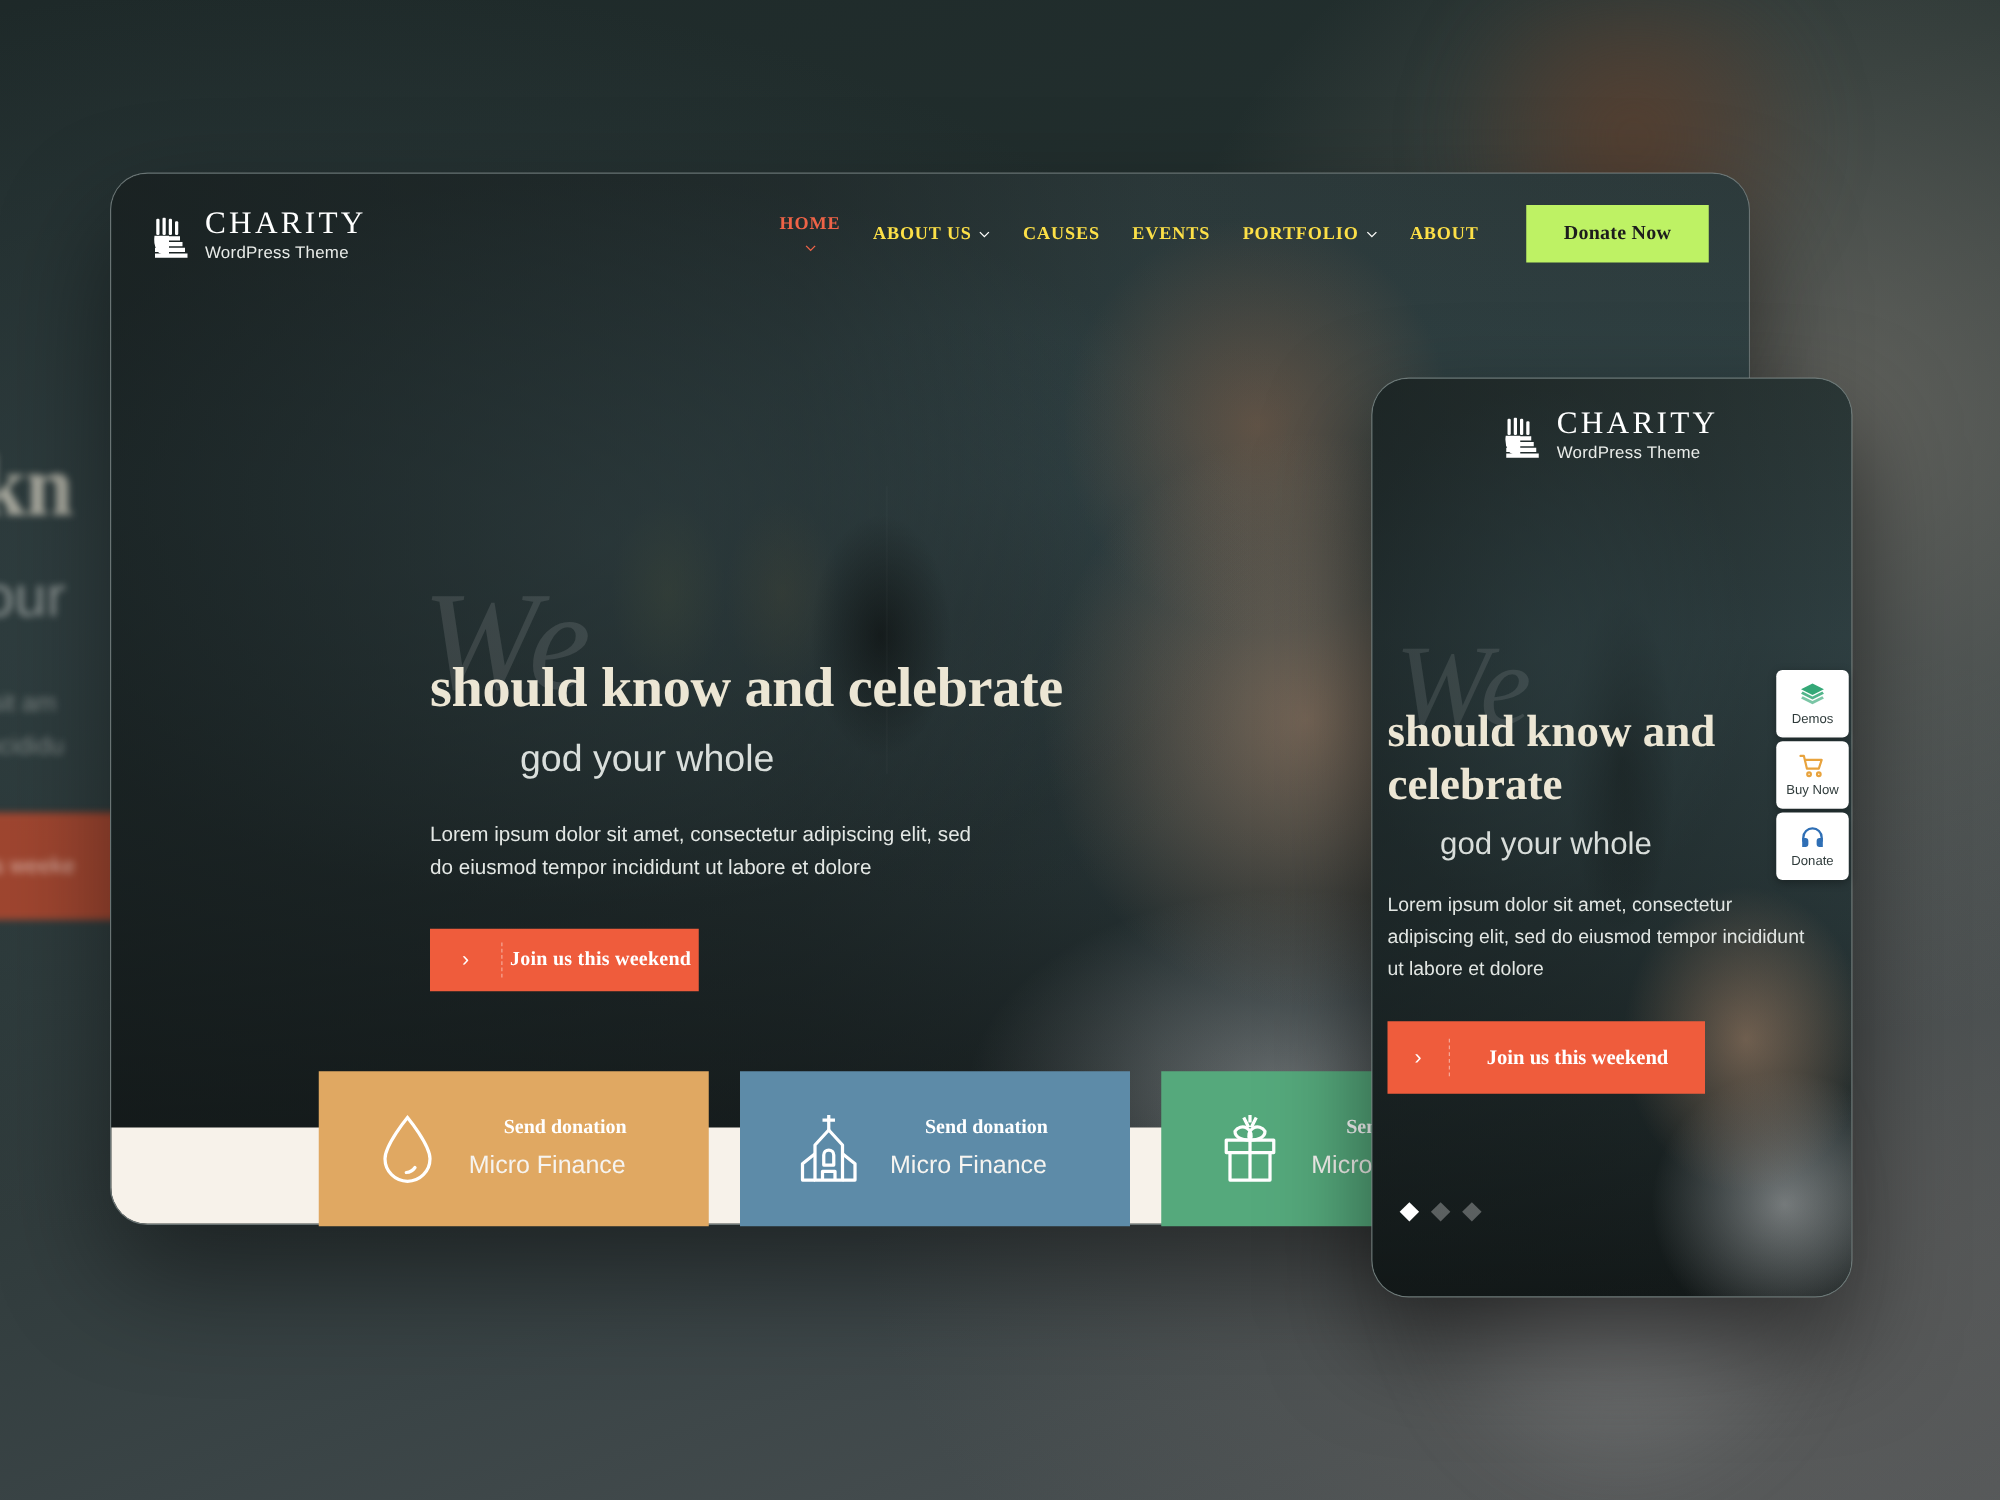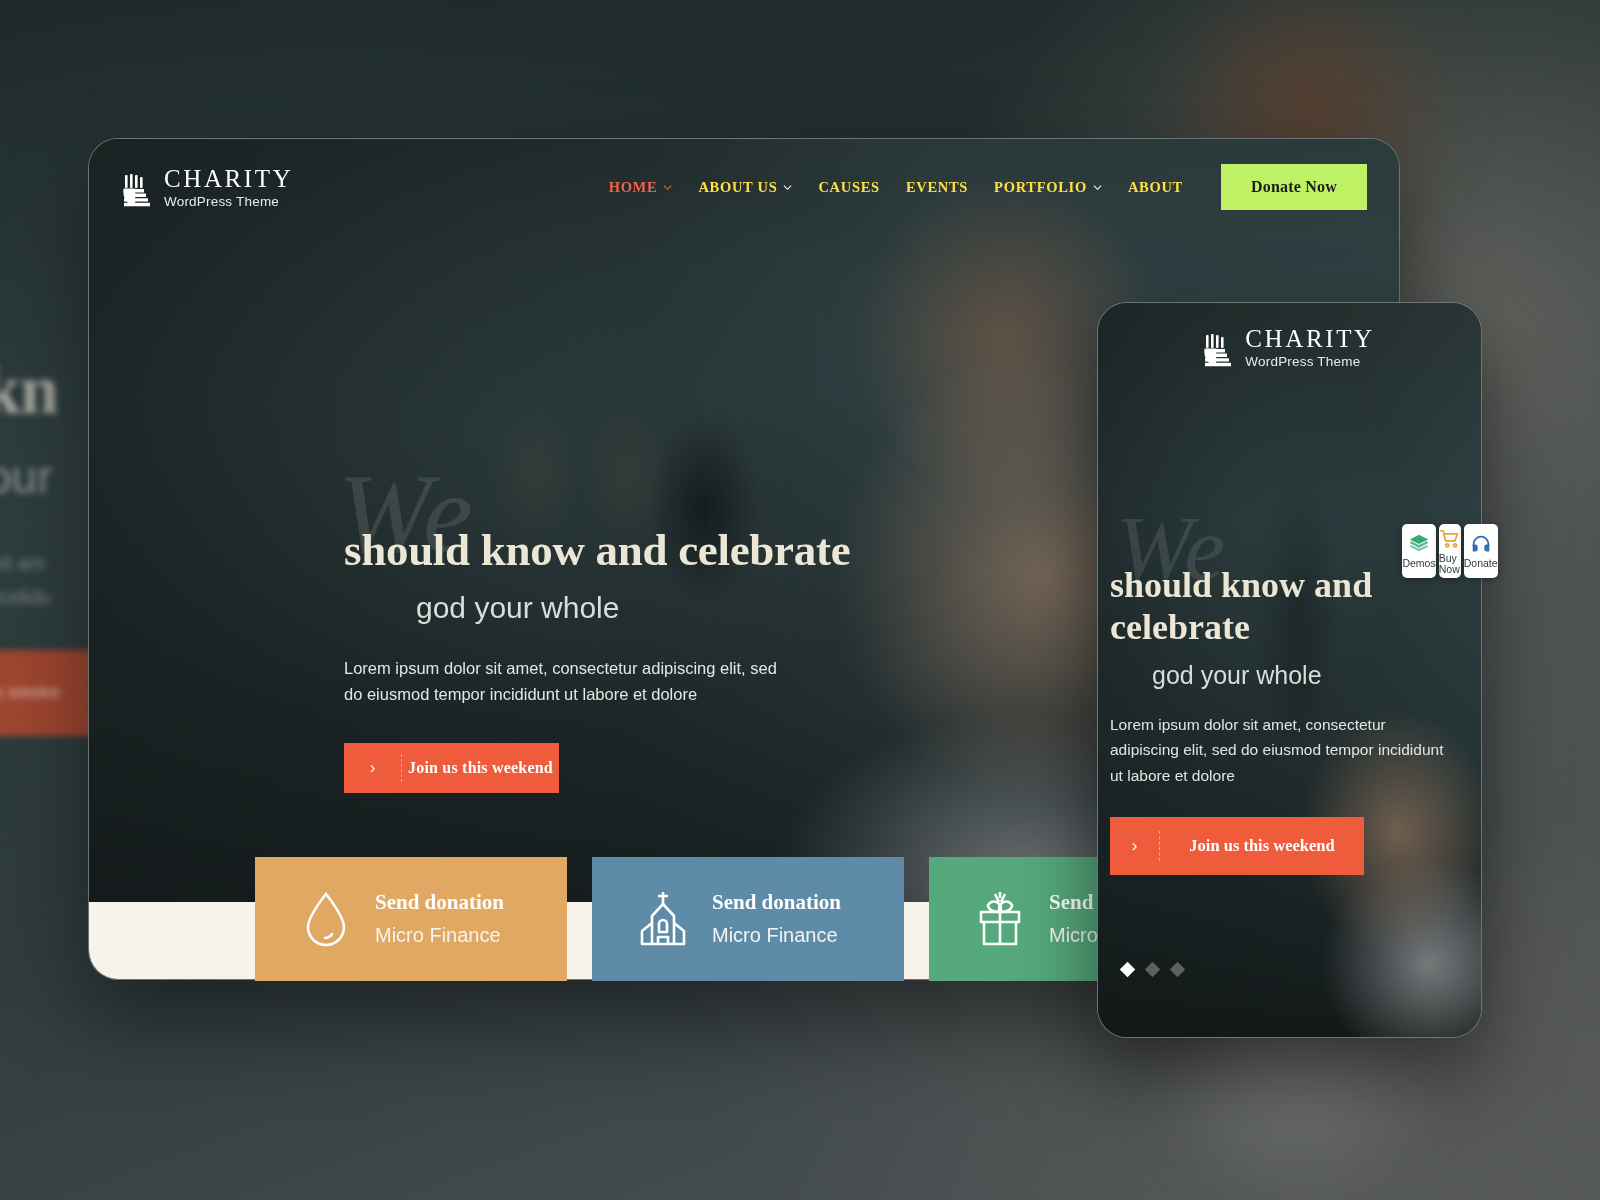--- a/index.html
+++ b/index.html
@@ -130,21 +130,21 @@
   .d-nav { margin-left: auto; display: flex; align-items: center; gap: 26px; }
   .nav-item {
     font-family: "Liberation Serif", serif;
     font-weight: 700;
     font-size: 14.5px;
     letter-spacing: .7px;
     color: #fde047;
     display: flex; align-items: center; gap: 6px;
     cursor: pointer;
   }
-  .nav-item.active { color: #ef6347; }
+  .nav-item.active { color: #ef6347; flex-direction: column; }
   .caret { display: inline-block; width: 9px; height: 9px; }
   .donate-btn {
     margin-left: 12px;
     background: #bef264;
     color: #1d1d1d;
     font-family: "Liberation Serif", serif;
     font-weight: 700;
     font-size: 16px;
     padding: 14px 30px;
     border: none;
@@ -234,21 +234,21 @@
   .card {
     width: 312px; height: 124px;
     display: flex; align-items: center;
     padding-left: 44px;
     gap: 22px;
     cursor: pointer;
   }
   .card-ico { width: 54px; height: 58px; flex: none; }
   .card-title {
     font-family: "Liberation Serif", serif;
-    font-weight: 700; font-size: 21px; color: #fff; line-height: 1;
+    font-weight: 700; font-size: 16px; color: #fff; line-height: 1; margin-left: 28px;
   }
   .card-sub { font-size: 20px; color: #f6f4f0; margin-top: 11px; }
 
   
   .mobile {
     position: absolute;
     left: 1097px;
     top: 302px;
     width: 385px;
     height: 736px;
@@ -293,23 +293,23 @@
     width: 50px; display: flex; align-items: center; justify-content: center;
     color: #fff; font-size: 17px; height: 30px;
     border-right: 1px dashed rgba(255,255,255,.45);
   }
   .m-btn .lbl { flex: 1; text-align: center; font-family: "Liberation Serif", serif; font-weight: 700; font-size: 16.5px; color: #fff; }
   .m-dots { position: absolute; left: 24px; bottom: 62px; display: flex; gap: 14px; }
 
   
   .side-tools {
     position: absolute;
-    left: 1421px; top: 524px;
+    left: 1421px; top: 536px;
     width: 58px;
-    display: flex; gap: 3px;
+    display: flex; flex-direction: column; gap: 3px;
     z-index: 40;
     justify-content: center;
   }
   .tool {
     width: 58px; height: 54px;
     background: #ffffff;
     border-radius: 5px;
     display: flex; flex-direction: column; align-items: center; justify-content: center;
     gap: 3px;
     box-shadow: 0 2px 7px rgba(0,0,0,.30);

